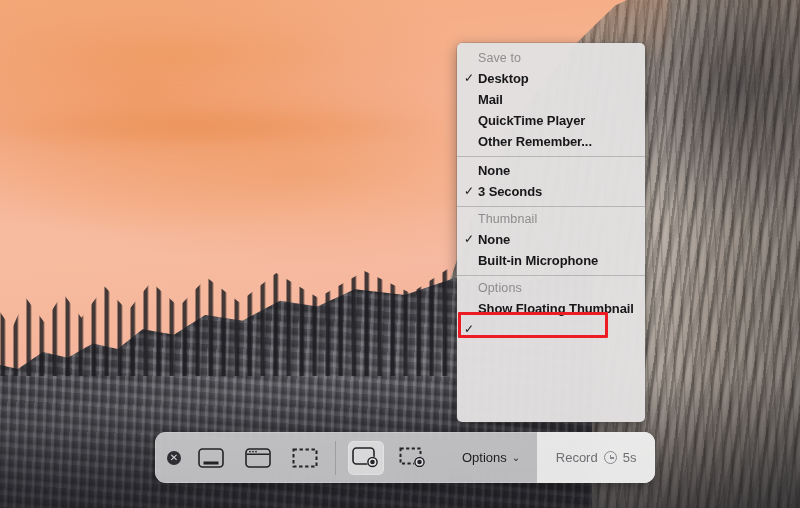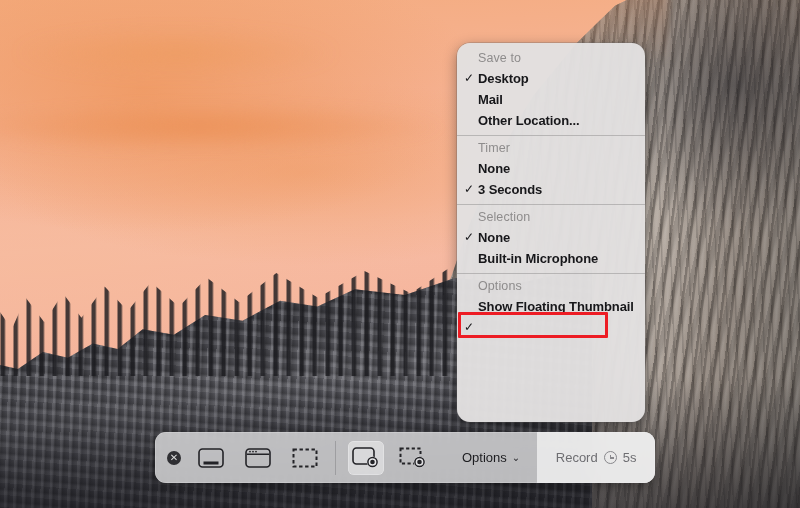--- a/index.html
+++ b/index.html
@@ -106,21 +106,21 @@
     position:absolute; left:0; bottom:0; width:100%; height:26%;
     background: linear-gradient(180deg, rgba(25,25,30,0.0) 0%, rgba(25,25,30,0.45) 70%, rgba(22,22,27,0.62) 100%);
   }
 
   
   .menu {
     position: absolute;
     left: 457px; top: 43px;
     width: 188px; height: 379px;
     background: rgba(226,224,224,0.97);
-    border-radius: 13px;
+    border-radius: 5px;
     box-shadow: 0 4px 14px rgba(0,0,0,0.38), 0 0 0 0.5px rgba(120,118,118,0.55);
     font-size: 13px;
     color: #1c1c1e;
     padding: 6px 0 6px 0;
     overflow: hidden;
   }
   .mgroup { padding: 0; }
   .mheader {
     color: #8e8c8c;
     font-size: 12.5px;
@@ -246,31 +246,31 @@
     </div>
     <div class="forest"></div>
     <div class="shadow-base"></div>
   </div>
 
   <div class="menu" id="menu">
       <div class="mgroup">
         <div class="mheader">Save to</div>
         <div class="mitem"><span class="tick">✓</span><span>Desktop</span></div>
         <div class="mitem"><span class="tick"></span><span>Mail</span></div>
-        <div class="mitem"><span class="tick"></span><span>Other Location...</span></div>
+        <div class="mitem"><span class="tick"></span><span>QuickTime Player</span></div>
+        <div class="mitem"><span class="tick"></span><span>Other Remember...</span></div>
       </div>
       <div class="mdivider"></div>
       <div class="mgroup">
-        <div class="mheader">Timer</div>
         <div class="mitem"><span class="tick"></span><span>None</span></div>
         <div class="mitem"><span class="tick">✓</span><span>3 Seconds</span></div>
       </div>
       <div class="mdivider"></div>
       <div class="mgroup">
-        <div class="mheader">Selection</div>
+        <div class="mheader">Thumbnail</div>
         <div class="mitem"><span class="tick">✓</span><span>None</span></div>
         <div class="mitem"><span class="tick"></span><span>Built-in Microphone</span></div>
       </div>
       <div class="mdivider"></div>
       <div class="mgroup">
         <div class="mheader">Options</div>
         <div class="mitem"><span class="tick"></span><span>Show Floating Thumbnail</span></div>
         <div class="mitem"><span class="tick">✓</span></div>
       </div>
     </div>

